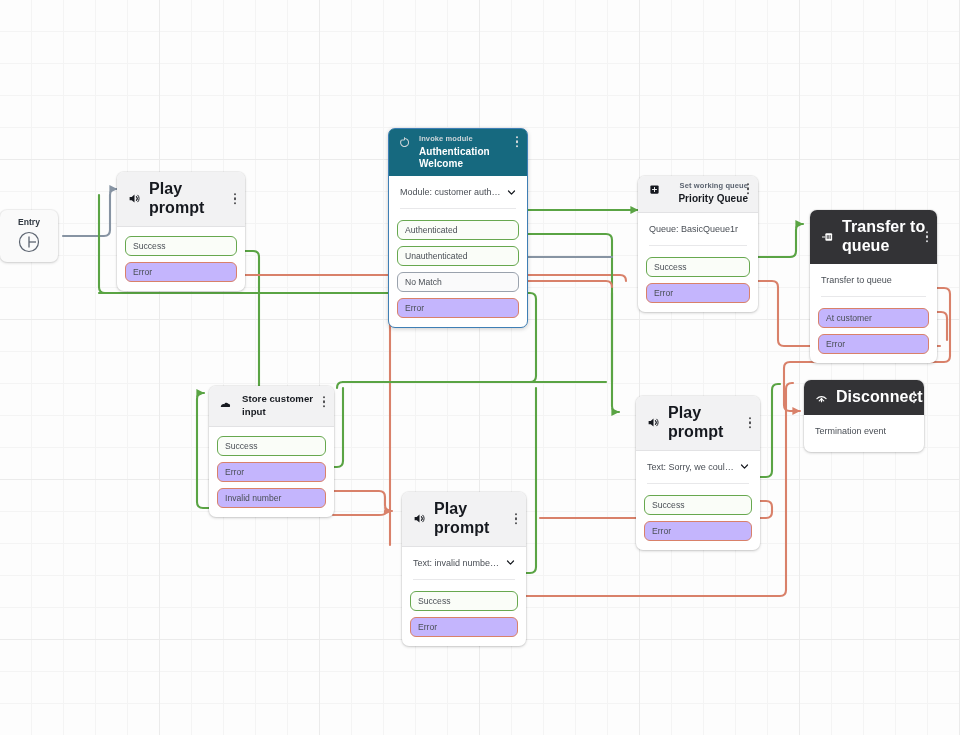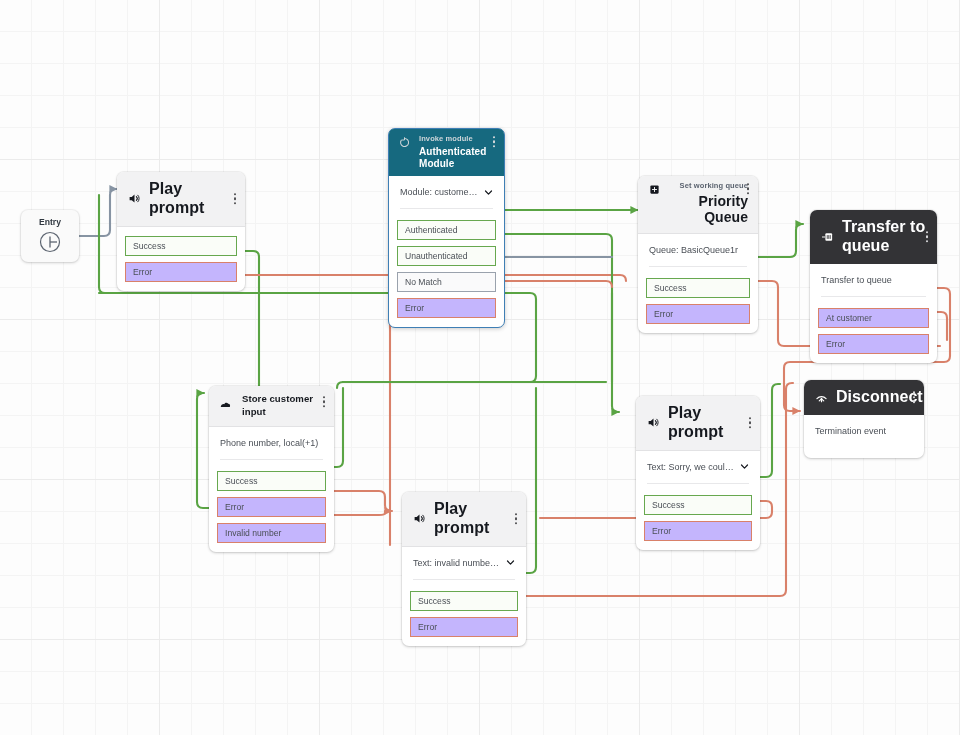--- a/index.html
+++ b/index.html
@@ -64,21 +64,21 @@
   .param{
     font-size:9px;color:#4a4f56;display:flex;align-items:center;justify-content:space-between;
     gap:6px;padding-bottom:11px;border-bottom:1px solid #e8e8ea;
   }
   .param span.txt{white-space:nowrap;overflow:hidden;text-overflow:ellipsis;}
   .chev{flex:0 0 9px;}
 
   .ports{padding:9px 8px 9px 8px;display:flex;flex-direction:column;gap:6px;}
   .port{
     font-size:8.6px;color:#4a4f56;
-    border-radius:0;padding:4px 7px;
+    border-radius:6px;padding:4px 7px;
     box-sizing:border-box;background:#fff;
   }
   .port.ok{border:1px solid #67a84f;background:#fafdf8;}
   .port.err{border:1px solid #d9816a;background:#c4b5fd;}
   .port.neutral{border:1px solid #9aa2ad;background:#fafafb;}
 
   
   .entry{
     position:absolute;width:58px;height:52px;background:#fafafa;border-radius:7px;
     box-shadow:0 1px 3px rgba(0,0,0,.17),0 0 0 1px rgba(0,0,0,.04);
@@ -149,21 +149,21 @@
       <path d="M937,312 L941,312 Q947,312 947,318 L947,340" stroke="#d9816a"></path>
 
       <path d="M758,477 L766,477 Q772,477 772,471 L772,390 Q772,384 778,384 L780,384" stroke="#5aa444"></path>
 
       <path d="M758,501 L766,501 Q772,501 772,507 L772,512 Q772,518 766,518 L540,518" stroke="#d9816a"></path>
 
       <path d="M612,293 L612,382" stroke="#5aa444"></path>
     </g>
   </svg>
 
-  <div class="entry" style="left:21px;top:210px;justify-content:center;">
+  <div class="entry" style="left:0;top:210px;justify-content:center;">
     <div class="lbl">Entry</div>
     <svg width="26" height="26" viewBox="0 0 26 26">
       <circle cx="13" cy="13" r="9.5" fill="none" stroke="#5c6470" stroke-width="1.2"></circle>
       <path d="M13,7.5 L13,18.5" stroke="#5c6470" stroke-width="1.3"></path>
       <path d="M13,13 L20,13" stroke="#5c6470" stroke-width="1.3"></path>
     </svg>
   </div>
 
   <div class="node" style="left:117px;top:172px;width:128px;">
     <div class="hdr hdr-gray">
@@ -182,31 +182,31 @@
           <i></i>
           <i></i>
         </span>
     </div>
     <div class="ports">
       <div class="port ok">Success</div>
       <div class="port err">Error</div>
     </div>
   </div>
 
-  <div class="node" style="left:388px;top:128px;width:117px;border:1.4px solid #3f7fb5;box-shadow:0 1px 4px rgba(0,0,0,.2);">
+  <div class="node" style="left:388px;top:128px;width:140px;border:1.4px solid #3f7fb5;box-shadow:0 1px 4px rgba(0,0,0,.2);">
     <div class="hdr hdr-teal" style="padding:6px 10px 7px 9px;align-items:flex-start;border-radius:5px 5px 0 0;">
       <span class="ico" style="margin-top:1px;">
         <svg width="11" height="11" viewBox="0 0 16 16">
             <path d="M8,2.2 A5.8,5.8 0 1 1 3.4,4.6" stroke="#cfd6da" stroke-width="1.5" fill="none" stroke-linecap="round"></path>
             <path d="M8,1 L8,4.4 L5,4.4" stroke="#cfd6da" stroke-width="1.4" fill="none" stroke-linecap="round" stroke-linejoin="round"></path>
           </svg>
       </span>
       <div class="hdr-titles">
         <div class="eyebrow on-dark">Invoke module</div>
-        <div class="title on-dark" style="font-size:10px;margin-top:2px;">Authenticated Module</div>
+        <div class="title on-dark" style="font-size:10px;margin-top:2px;">Authentication Welcome</div>
       </div>
       <span class="kebab on-dark" style="top:13px;">
           <i></i>
           <i></i>
           <i></i>
         </span>
     </div>
     <div class="body">
       <div class="param">
         <span class="txt">Module: customer authen...</span>
@@ -226,21 +226,21 @@
   <div class="node" style="left:638px;top:176px;width:120px;">
     <div class="hdr hdr-gray" style="align-items:flex-start;padding:6px 10px 7px 10px;text-align:right;">
       <span class="ico" style="margin-top:1px;">
         <svg width="11" height="11" viewBox="0 0 16 16">
             <rect x="2" y="2" width="12" height="12" rx="1.6" fill="#16191f"></rect>
             <path d="M8,5 L8,11 M5,8 L11,8" stroke="#f2f2f3" stroke-width="1.4" stroke-linecap="round"></path>
           </svg>
       </span>
       <div class="hdr-titles">
         <div class="eyebrow" style="color:#5c6470;">Set working queue</div>
-        <div class="title" style="font-size:14px;margin-top:2px;">Priority Queue</div>
+        <div class="title" style="font-size:10px;margin-top:2px;">Priority Queue</div>
       </div>
       <span class="kebab" style="top:13px;">
           <i></i>
           <i></i>
           <i></i>
         </span>
     </div>
     <div class="body">
       <div class="param">
         <span class="txt">Queue: BasicQueue1r</span>
@@ -290,25 +290,20 @@
       </span>
       <div class="hdr-titles" style="padding-left:2px;">
         <div class="title" style="font-size:9.6px;line-height:1.32;">Store customer input</div>
       </div>
       <span class="kebab" style="top:16px;">
           <i></i>
           <i></i>
           <i></i>
         </span>
     </div>
-    <div class="body">
-      <div class="param">
-        <span class="txt">Phone number, local(+1)</span>
-      </div>
-    </div>
     <div class="ports">
       <div class="port ok">Success</div>
       <div class="port err">Error</div>
       <div class="port err">Invalid number</div>
     </div>
   </div>
 
   <div class="node" style="left:402px;top:492px;width:124px;">
     <div class="hdr hdr-gray">
       <span class="ico">
@@ -384,20 +379,20 @@
       </span>
       <div class="hdr-titles">
         <div class="title on-dark">Disconnect</div>
       </div>
       <span class="kebab on-dark">
           <i></i>
           <i></i>
           <i></i>
         </span>
     </div>
-    <div class="body" style="padding-bottom:22px;">
+    <div class="body" style="padding-bottom:16px;">
       <div class="param" style="border-bottom:none;padding-bottom:0;">
         <span class="txt">Termination event</span>
       </div>
     </div>
   </div>
 
 </div>
 
 </body></html>

